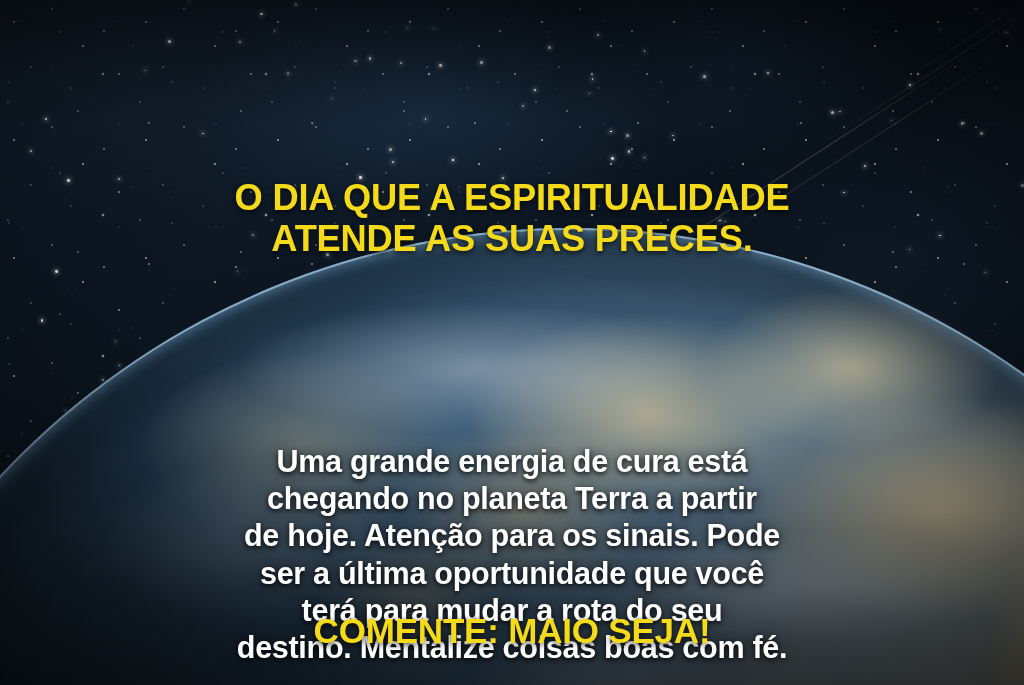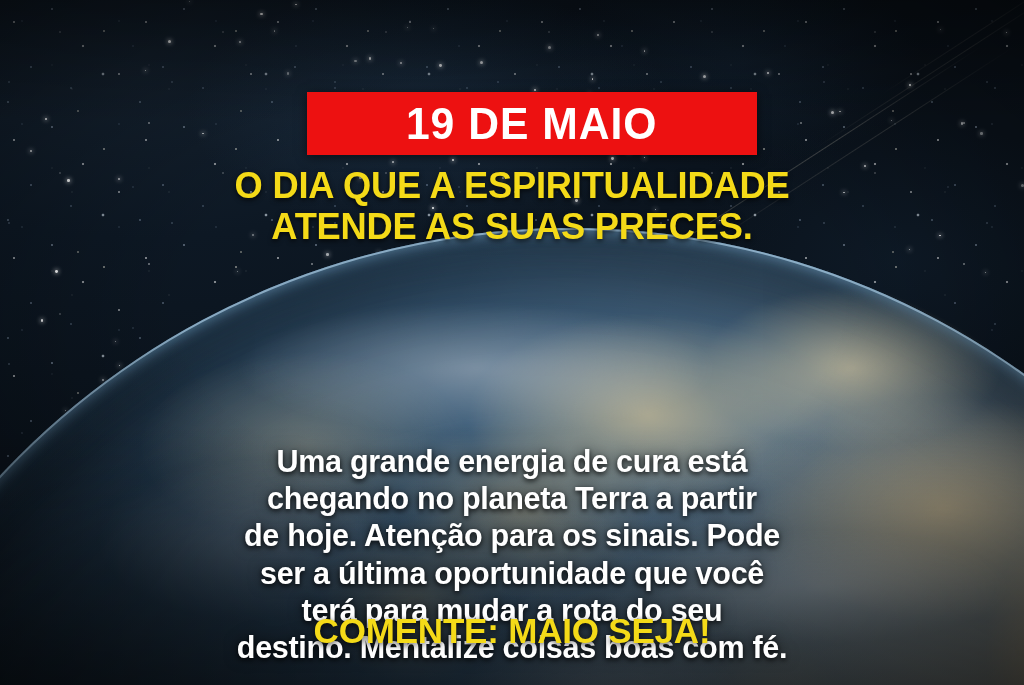--- a/index.html
+++ b/index.html
@@ -244,21 +244,21 @@
     letter-spacing: 1px;
     line-height: 1;
     white-space: nowrap;
     transform: scaleX(0.97);
   }
 
   #headline {
     position: absolute;
     left: 0;
     right: 0;
-    top: 165px;
+    top: 177px;
     text-align: center;
     color: #f4da18;
     font-size: 37px;
     font-weight: bold;
     line-height: 1.11;
     letter-spacing: -0.2px;
     text-shadow: 0 2px 5px rgba(0,0,0,0.72);
   }
   #headline .hl-line {
     display: block;
@@ -414,23 +414,20 @@
     <div id="earth-land"></div>
     <div id="earth-clouds"></div>
     <div id="earth-rim"></div>
     <div id="earth-shadow"></div>
   </div>
 
   <div class="bg-layer" id="vignette"></div>
 
   <div id="content">
 
-    <div id="date-banner">
-      <span id="date-banner-text">19 DE MAIO</span>
-    </div>
 
     <div id="headline">
       <span class="hl-line">O DIA QUE A ESPIRITUALIDADE</span>
       <span class="hl-line">ATENDE AS SUAS PRECES.</span>
     </div>
 
     <div id="body-copy">
       <span class="bc-line">Uma grande energia de cura está</span>
       <span class="bc-line">chegando no planeta Terra a partir</span>
       <span class="bc-line">de hoje. Atenção para os sinais. Pode</span>

